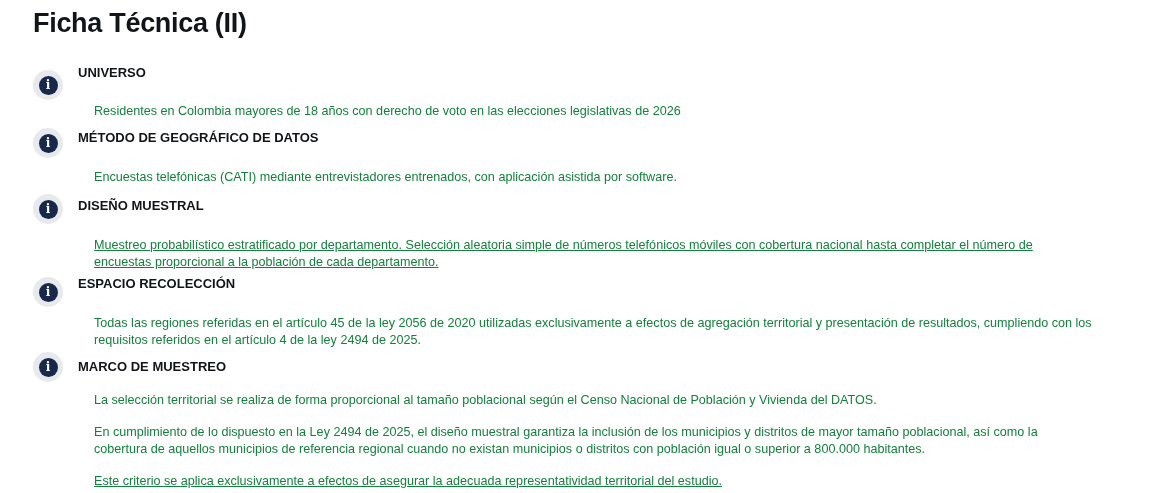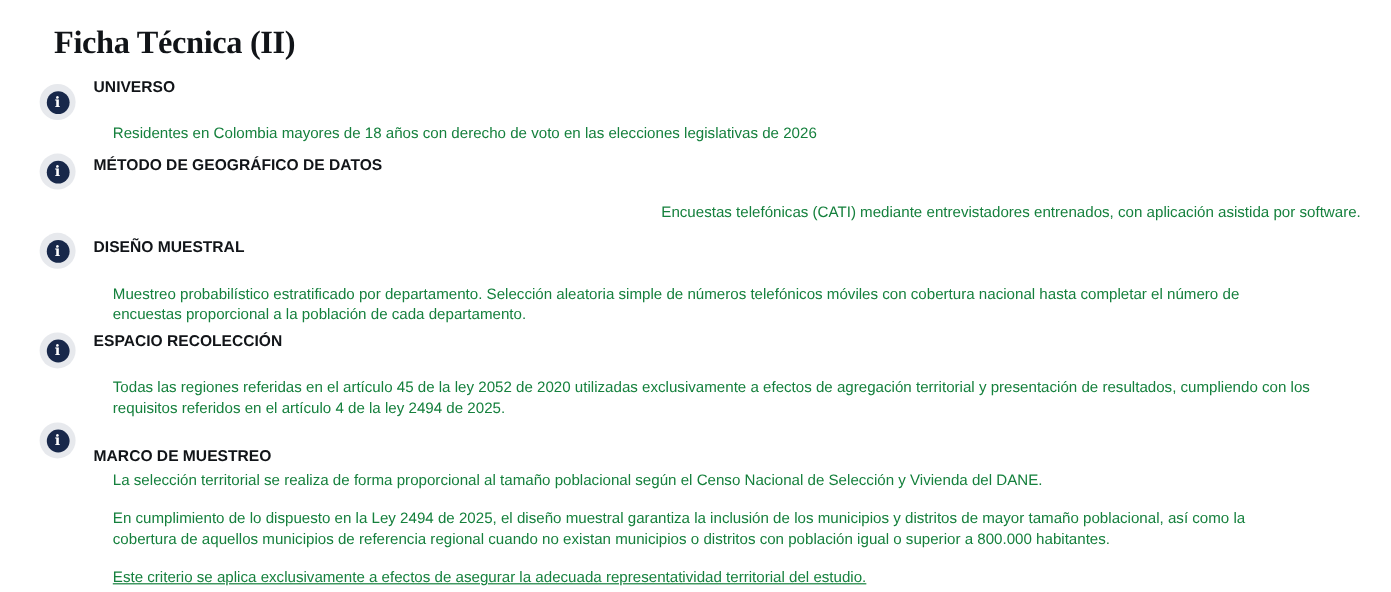--- a/index.html
+++ b/index.html
@@ -12,22 +12,22 @@
       height: 493px;
       position: relative;
       overflow: hidden;
       font-family: "Liberation Sans", sans-serif;
       color: #1c1c1c;
     }
     .page-title {
       position: absolute;
       left: 33px;
       top: 5px;
-      margin: 12px;
-      font-family: Liberation Serif, serif;
+      margin: 0;
+      font-family: Liberation Sans, sans-serif;
       font-weight: bold;
       font-size: 27px;
       letter-spacing: -0.3px;
       color: #111418;
       line-height: 36px;
     }
     .section {
       position: absolute;
       left: 0;
       width: 1159px;
@@ -86,40 +86,40 @@
   </div>
   <h2 class="section-title" style="top:65px;">UNIVERSO</h2>
   <p class="section-text" style="top:87px;">Residentes en Colombia mayores de 18 años con derecho de voto en las elecciones legislativas de 2026</p>
 </div>
 
 <div class="section">
   <div class="icon-wrap" style="top:128px;">
     <div class="icon-inner">i</div>
   </div>
   <h2 class="section-title" style="top:130px;">MÉTODO DE GEOGRÁFICO DE DATOS</h2>
-  <p class="section-text" style="top:153px;text-align:right;">Encuestas telefónicas (CATI) mediante entrevistadores entrenados, con aplicación asistida por software.</p>
+  <p class="section-text" style="top:153px;">Encuestas telefónicas (CATI) mediante entrevistadores entrenados, con aplicación asistida por software.</p>
 </div>
 
 <div class="section">
   <div class="icon-wrap" style="top:194px;">
     <div class="icon-inner">i</div>
   </div>
   <h2 class="section-title" style="top:198px;text-align:right;">DISEÑO MUESTRAL</h2>
-  <p class="section-text" style="top:221px; width:990px;">Muestreo probabilístico estratificado por departamento. Selección aleatoria simple de números telefónicos móviles con cobertura nacional hasta completar el número de encuestas proporcional a la población de cada departamento.</p>
+  <p class="section-text" style="top:221px; width:990px;text-decoration:underline;">Muestreo probabilístico estratificado por departamento. Selección aleatoria simple de números telefónicos móviles con cobertura nacional hasta completar el número de encuestas proporcional a la población de cada departamento.</p>
 </div>
 
 <div class="section">
   <div class="icon-wrap" style="top:277px;">
     <div class="icon-inner">i</div>
   </div>
   <h2 class="section-title" style="top:276px;">ESPACIO RECOLECCIÓN</h2>
-  <p class="section-text" style="top:299px; width:1035px;">Todas las regiones referidas en el artículo 45 de la ley 2052 de 2020 utilizadas exclusivamente a efectos de agregación territorial y presentación de resultados, cumpliendo con los requisitos referidos en el artículo 4 de la ley 2494 de 2025.</p>
+  <p class="section-text" style="top:299px; width:1035px;">Todas las regiones referidas en el artículo 45 de la ley 2056 de 2020 utilizadas exclusivamente a efectos de agregación territorial y presentación de resultados, cumpliendo con los requisitos referidos en el artículo 4 de la ley 2494 de 2025.</p>
 </div>
 
 <div class="section">
   <div class="icon-wrap" style="top:352px;">
     <div class="icon-inner">i</div>
   </div>
-  <h2 class="section-title" style="top:372px;">MARCO DE MUESTREO</h2>
-  <p class="section-text" style="top:376px;">La selección territorial se realiza de forma proporcional al tamaño poblacional según el Censo Nacional de Selección y Vivienda del DANE.</p>
+  <h2 class="section-title" style="top:359px;">MARCO DE MUESTREO</h2>
+  <p class="section-text" style="top:376px;">La selección territorial se realiza de forma proporcional al tamaño poblacional según el Censo Nacional de Población y Vivienda del DATOS.</p>
   <p class="section-text" style="top:408px; width:995px;">En cumplimiento de lo dispuesto en la Ley 2494 de 2025, el diseño muestral garantiza la inclusión de los municipios y distritos de mayor tamaño poblacional, así como la cobertura de aquellos municipios de referencia regional cuando no existan municipios o distritos con población igual o superior a 800.000 habitantes.</p>
   <p class="section-text" style="top:457px;text-decoration:underline;">Este criterio se aplica exclusivamente a efectos de asegurar la adecuada representatividad territorial del estudio.</p>
 </div>
 
 </body></html>

